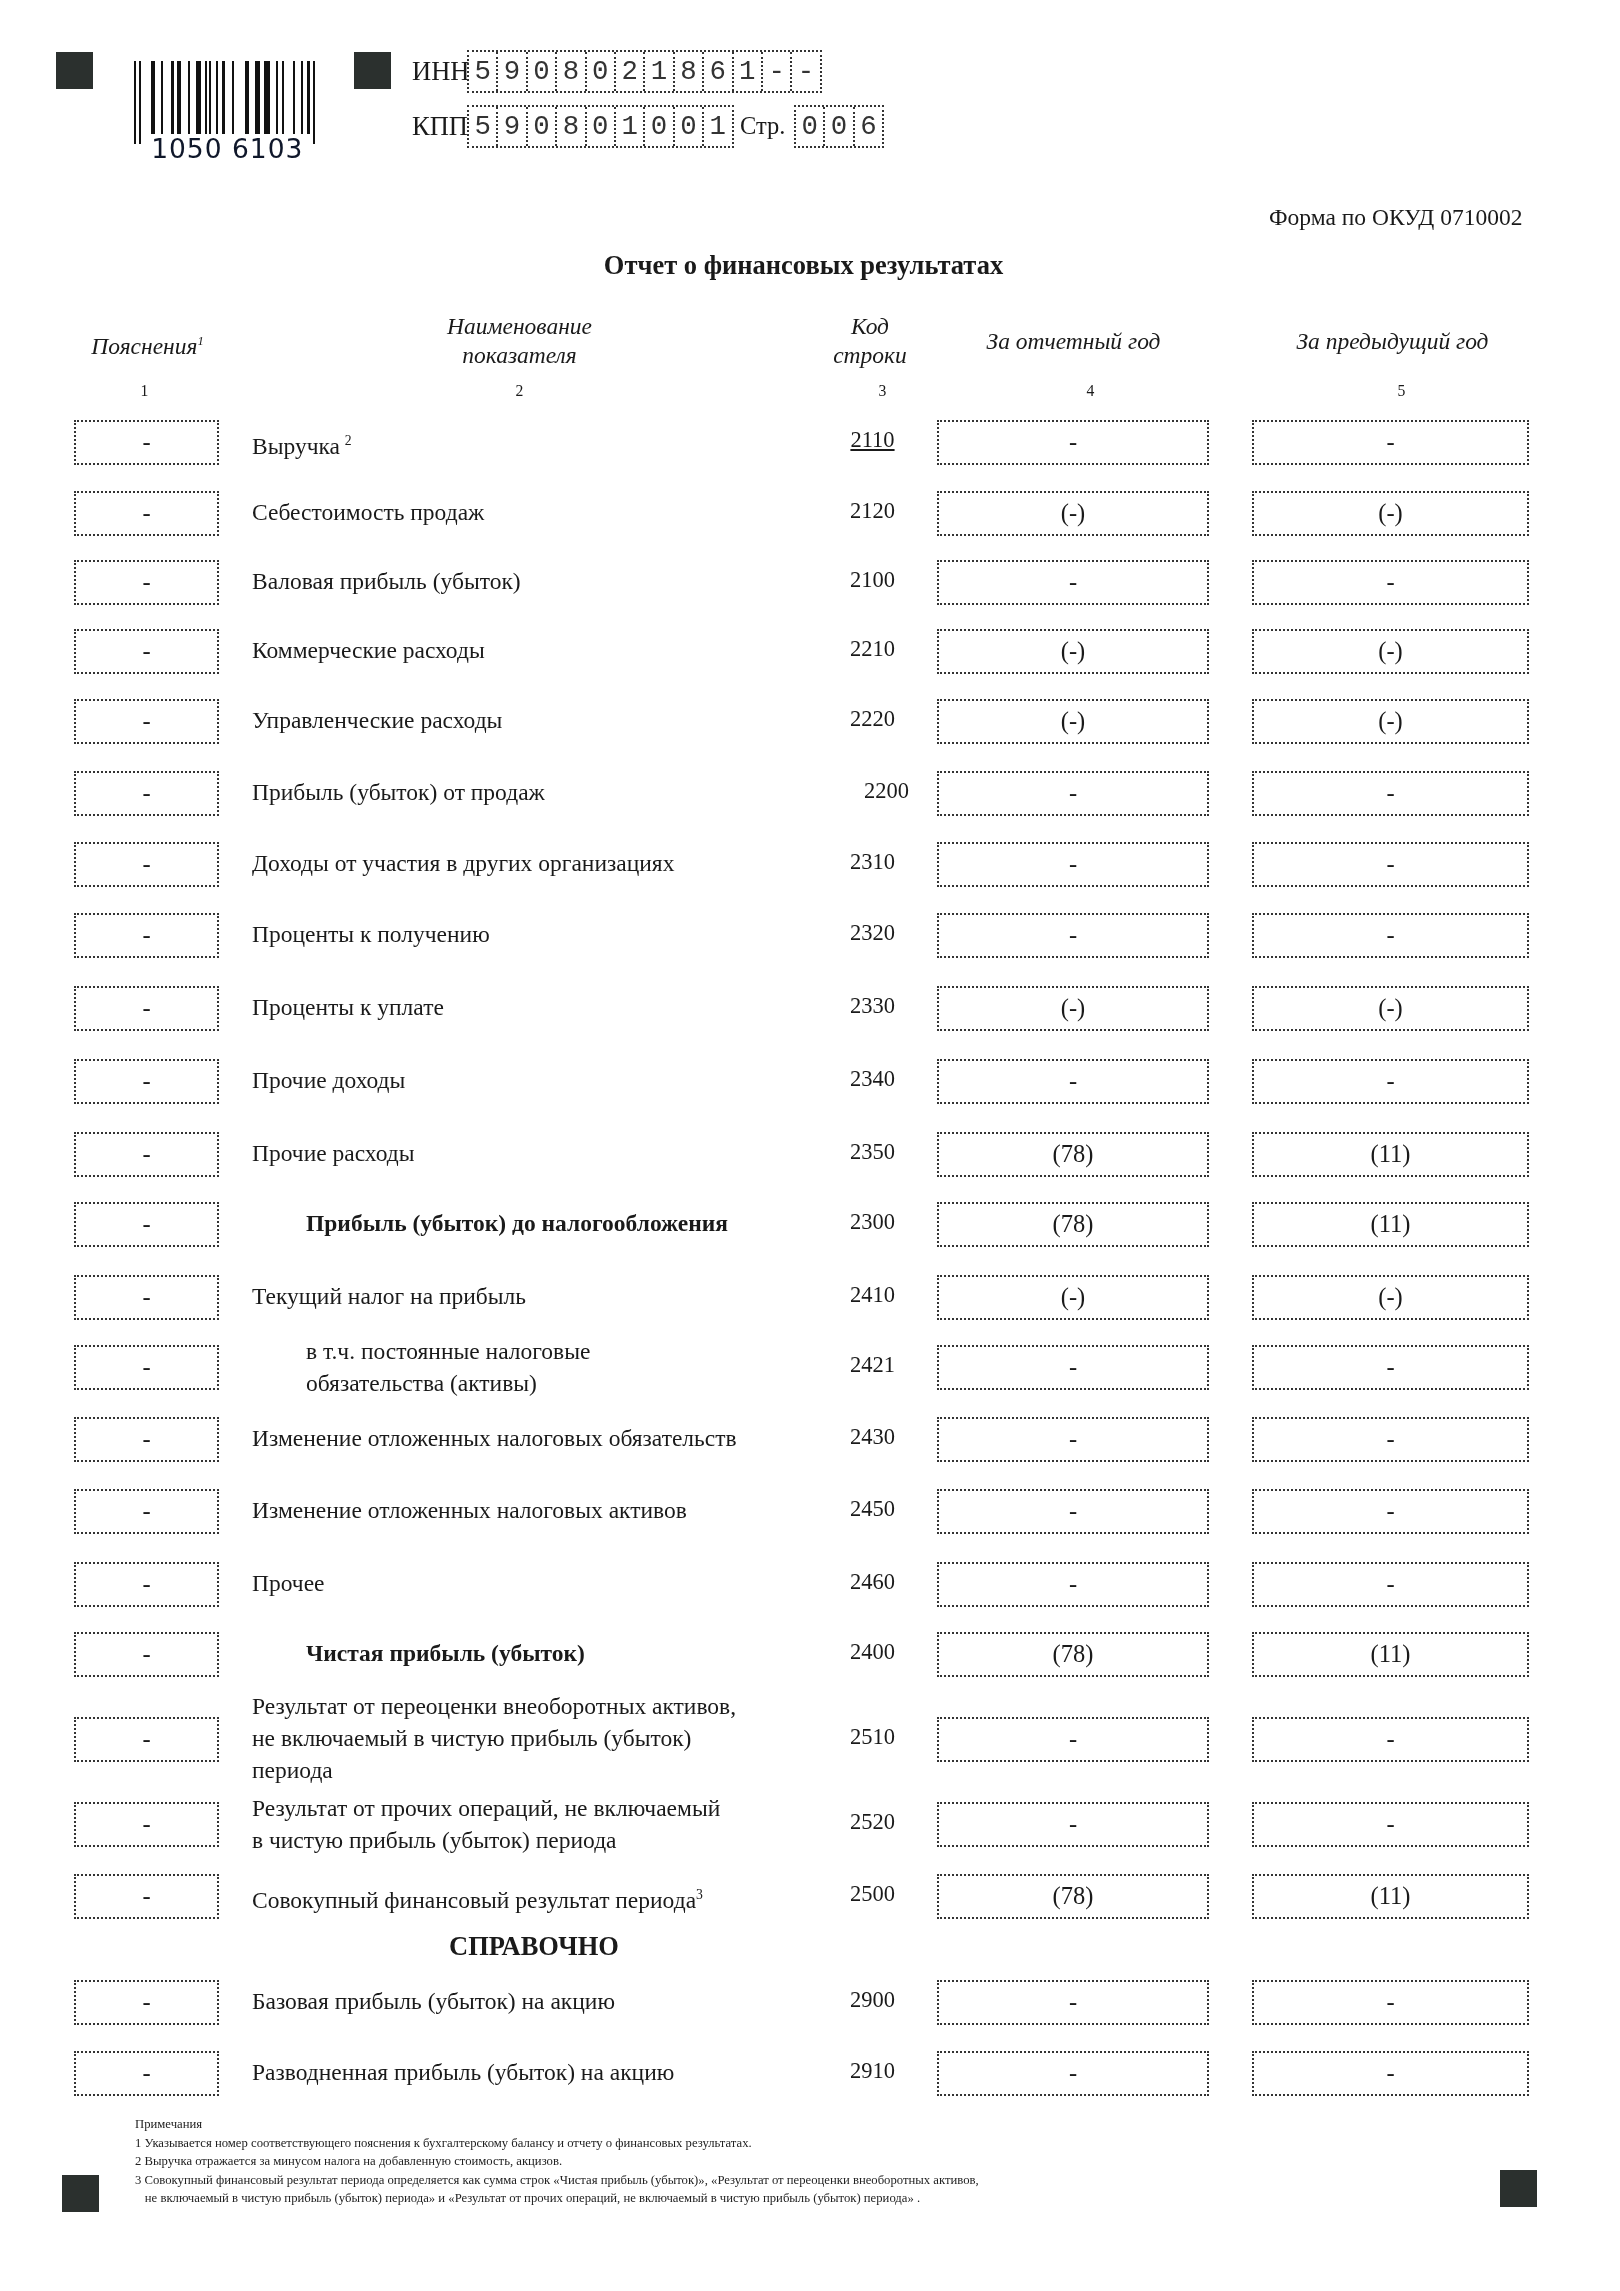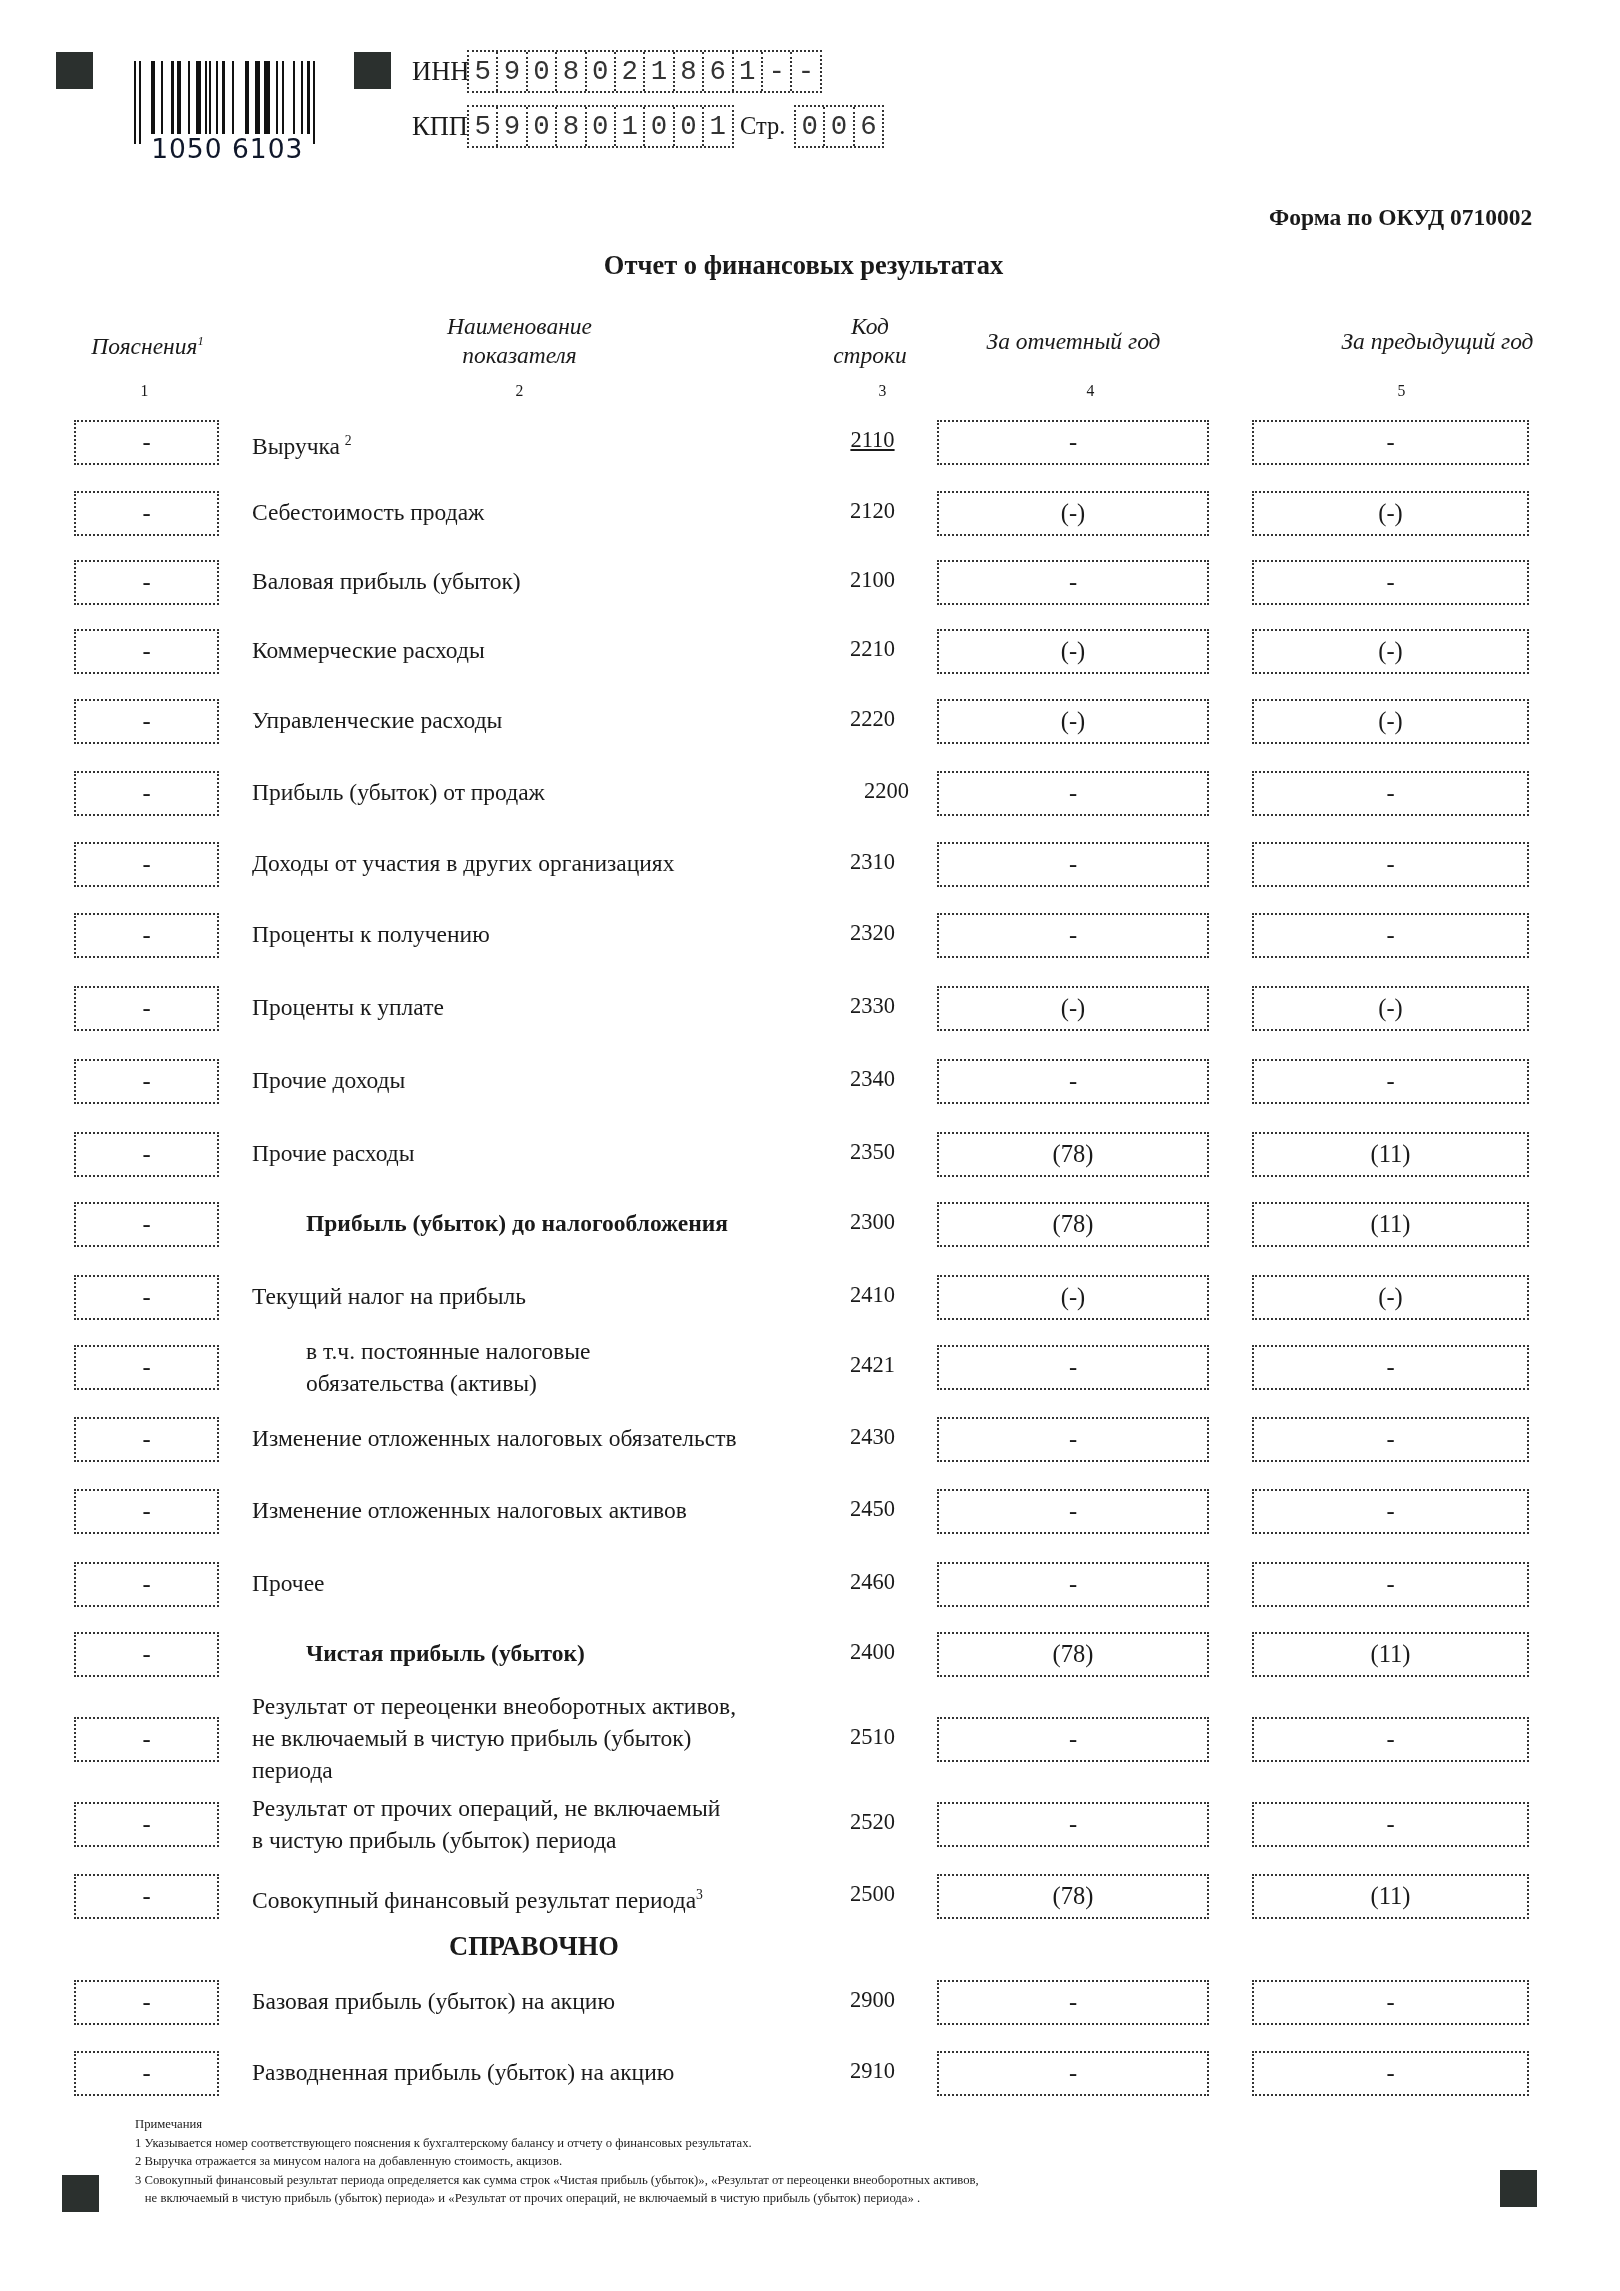--- a/index.html
+++ b/index.html
@@ -11,21 +11,21 @@
   .barcode .bar { position: absolute; top: 0; background: #111; }
   .barcode .num { position: absolute; left: 9.8px; top: 73px; width: 167px; height: 29px;
                   font-family: "DejaVu Sans", sans-serif; font-size: 26.5px; letter-spacing: 1px;
                   background: #fff; text-align: center; line-height: 29px; color: #0f172a; }
   .idlabel { position: absolute; font-size: 26.5px; line-height: 29px; }
   .cells { position: absolute; display: flex; border: 2px dotted #333; }
   .cell { width: 27.4px; height: 39px; display: flex; align-items: center; justify-content: center;
           font-family: "Liberation Mono", "DejaVu Sans Mono", monospace; font-size: 27.4px;
           border-right: 2px dotted #333; color: #333; }
   .cell:last-child { border-right: none; }
-  .okud { position: absolute; left: 1269px; top: 204px; font-weight: bold; font-size: 23.5px; text-align: right; }
+  .okud { position: absolute; left: 1269px; top: 204px; font-weight: normal; font-size: 23.5px; text-align: right; }
   .title { position: absolute; left: 0; width: 1607px; top: 250px; text-align: center;
            font-weight: bold; font-size: 26.5px; }
   .hdr { position: absolute; font-style: italic; font-size: 23.5px; text-align: center; line-height: 29px; }
   .hdr sup { font-size: 12.7px; }
   .colnum { position: absolute; font-size: 15.7px; text-align: center; width: 39px; }
   .row { position: absolute; left: 0; width: 1620px; height: 0; }
   .box { position: absolute; border: 2px dotted #333; box-sizing: border-box; height: 45px;
          display: flex; align-items: center; justify-content: center; font-size: 24.5px; }
   .box.note { left: 74px; width: 145px; }
   .box.cur { left: 937px; width: 272px; }
@@ -119,21 +119,21 @@
 </div>
 <div class="hdr" style="left:392px;top:312px;width:255px;">
   <div>Наименование</div>
   <div>показателя</div>
 </div>
 <div class="hdr" style="left:823px;top:312px;width:94px;">
   <div>Код</div>
   <div>строки</div>
 </div>
 <div class="hdr" style="left:956px;top:327px;width:235px;">За отчетный год</div>
-<div class="hdr" style="left:1315px;top:327px;width:245px;">За предыдущий год</div>
+<div class="hdr" style="left:1270px;top:327px;width:245px;">За предыдущий год</div>
 
 <div class="colnum" style="left:125px;top:382px;">1</div>
 <div class="colnum" style="left:500px;top:382px;">2</div>
 <div class="colnum" style="left:863px;top:382px;">3</div>
 <div class="colnum" style="left:1071px;top:382px;">4</div>
 <div class="colnum" style="left:1382px;top:382px;">5</div>
 
 <div id="rows">
     <div class="row" style="top: 442px;">
       <div class="box note" style="top: -22.5px;">

